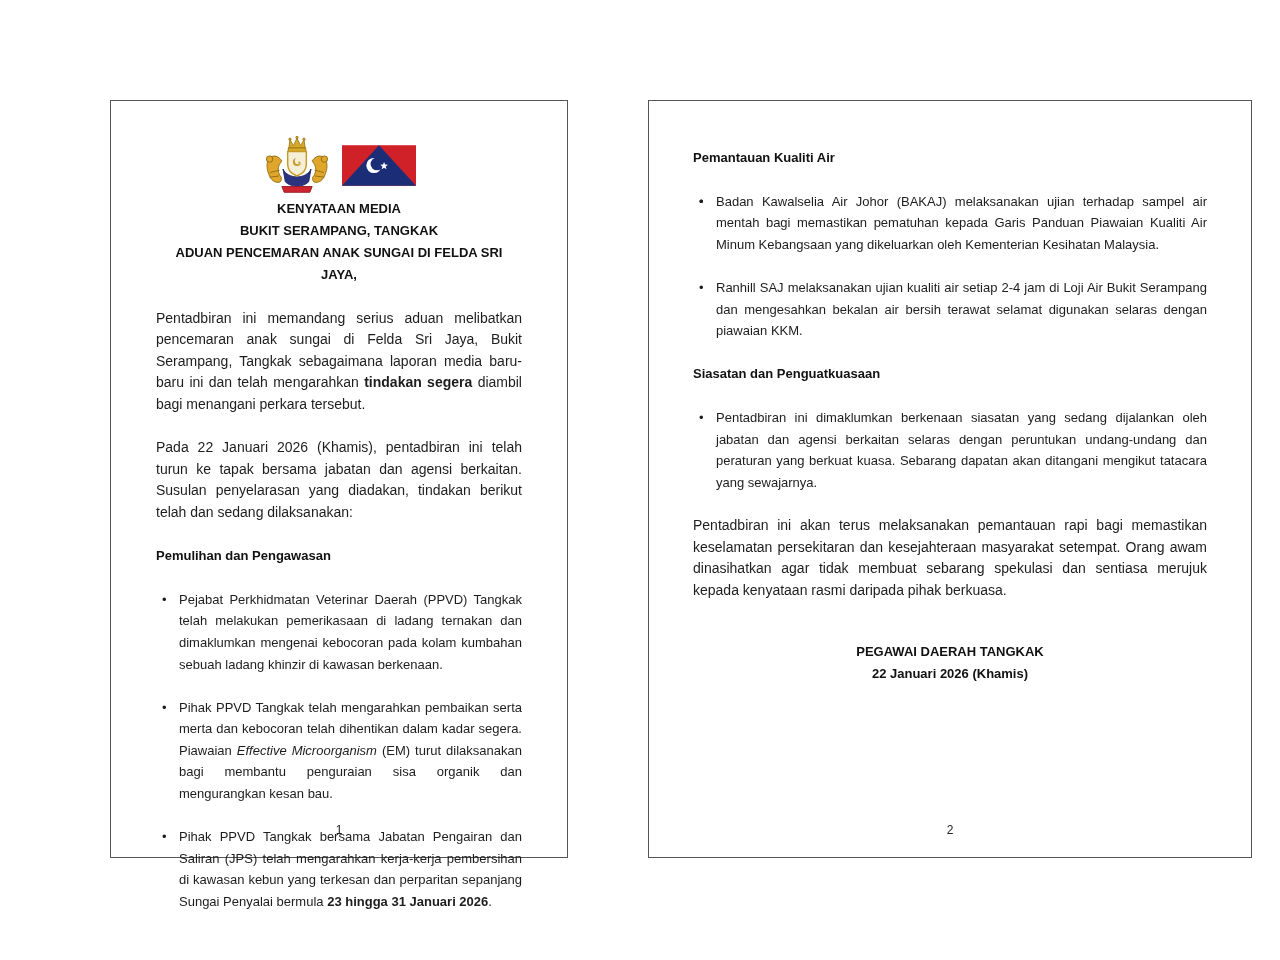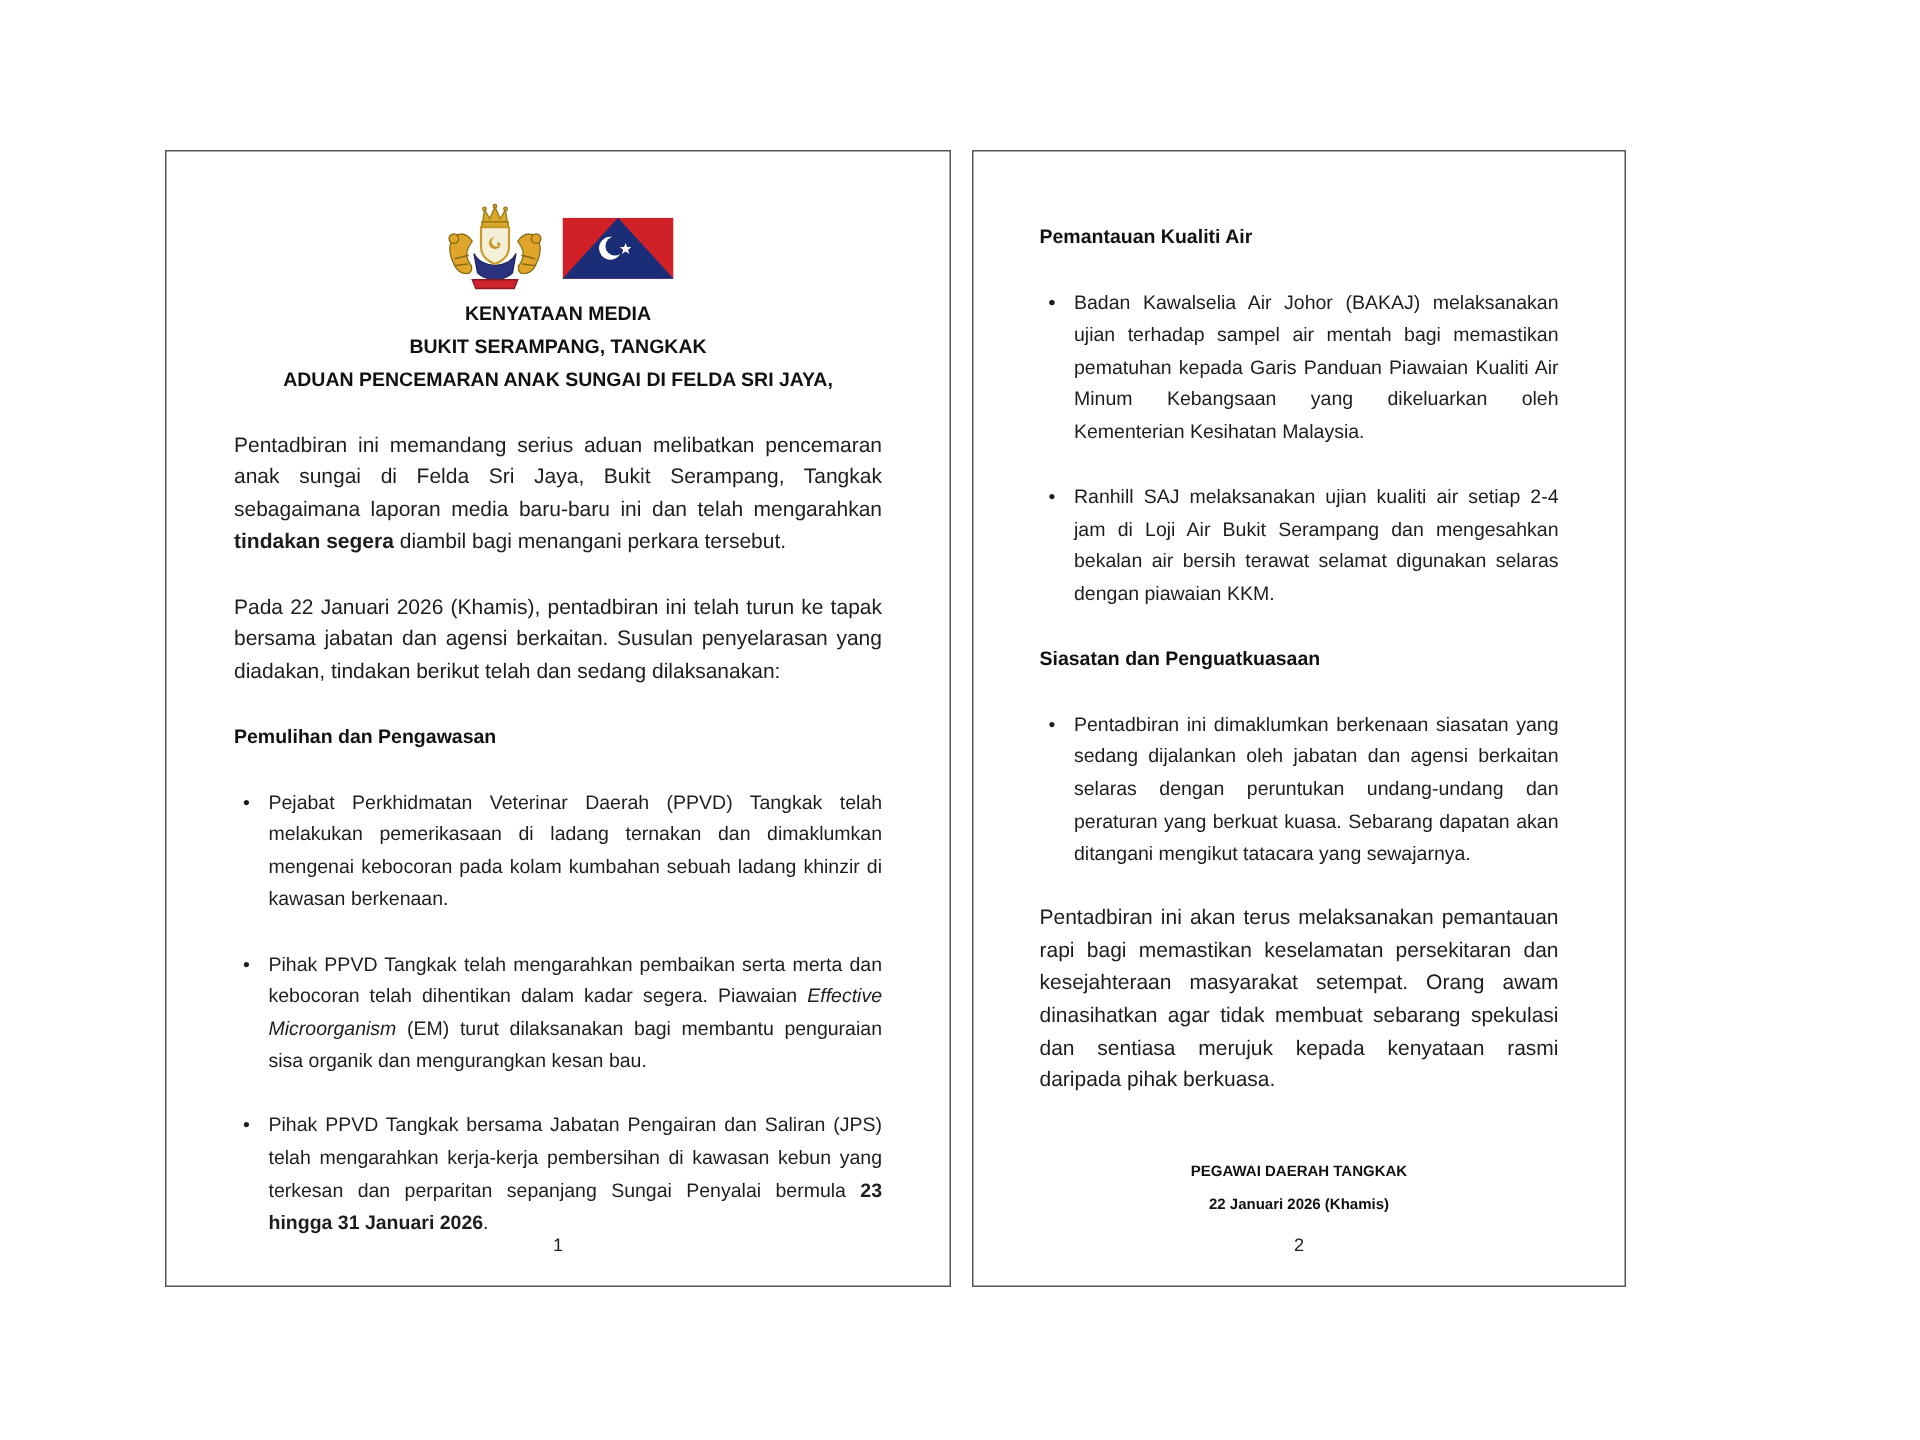--- a/index.html
+++ b/index.html
@@ -12,22 +12,22 @@
   }
   .canvas { position: relative; width: 1280px; height: 960px; background: #fff; }
 
   .page {
     position: absolute;
     top: 100px;
     height: 758px;
     background: #fff;
     border: 1px solid #555;
   }
-  .page-left  { left: 110px; width: 524px; }
-  .page-right { left: 648px; width: 436px; }
+  .page-left  { left: 110px; width: 458px; }
+  .page-right { left: 648px; width: 604px; }
 
   .page-inner { position: relative; height: 100%; }
   .page-left  .page-inner { padding: 33px 45px 0 45px; }
   .page-right .page-inner { padding: 46px 44px 0 44px; }
 
   .header-images {
     display: flex; justify-content: center; align-items: center;
     gap: 10px; height: 62px;
   }
 
@@ -55,21 +55,21 @@
   }
   .bullet-item .marker {
     position: absolute; left: 6px; top: 0;
     font-size: 13px; line-height: 21.6px;
   }
   .b { font-weight: bold; }
   .i { font-style: italic; }
 
   .signature-block {
     margin-top: 40px; text-align: center;
-    font-weight: bold; font-size: 10px; line-height: 22px; color: #111;
+    font-weight: bold; font-size: 13px; line-height: 22px; color: #111;
   }
 
   .page-number {
     position: absolute; bottom: 20px; left: 0; right: 0;
     text-align: center; font-size: 12px; color: #222;
   }
 </style>
 </head>
 <body>
 

